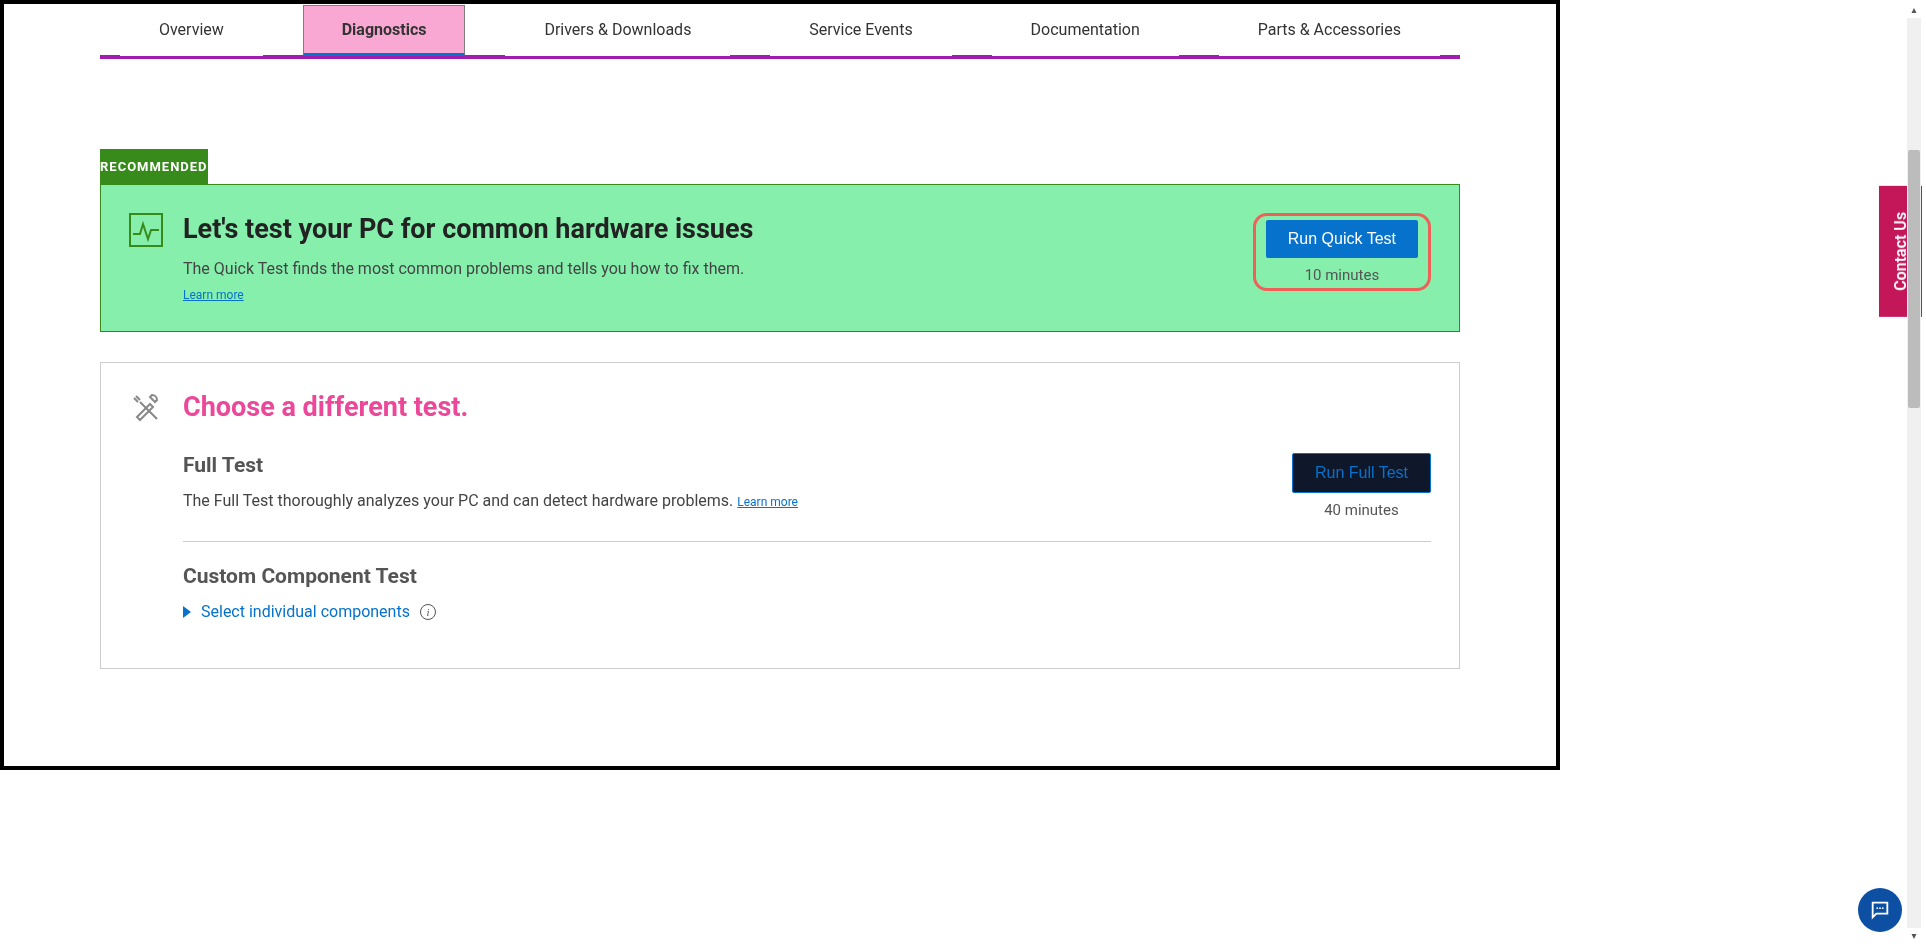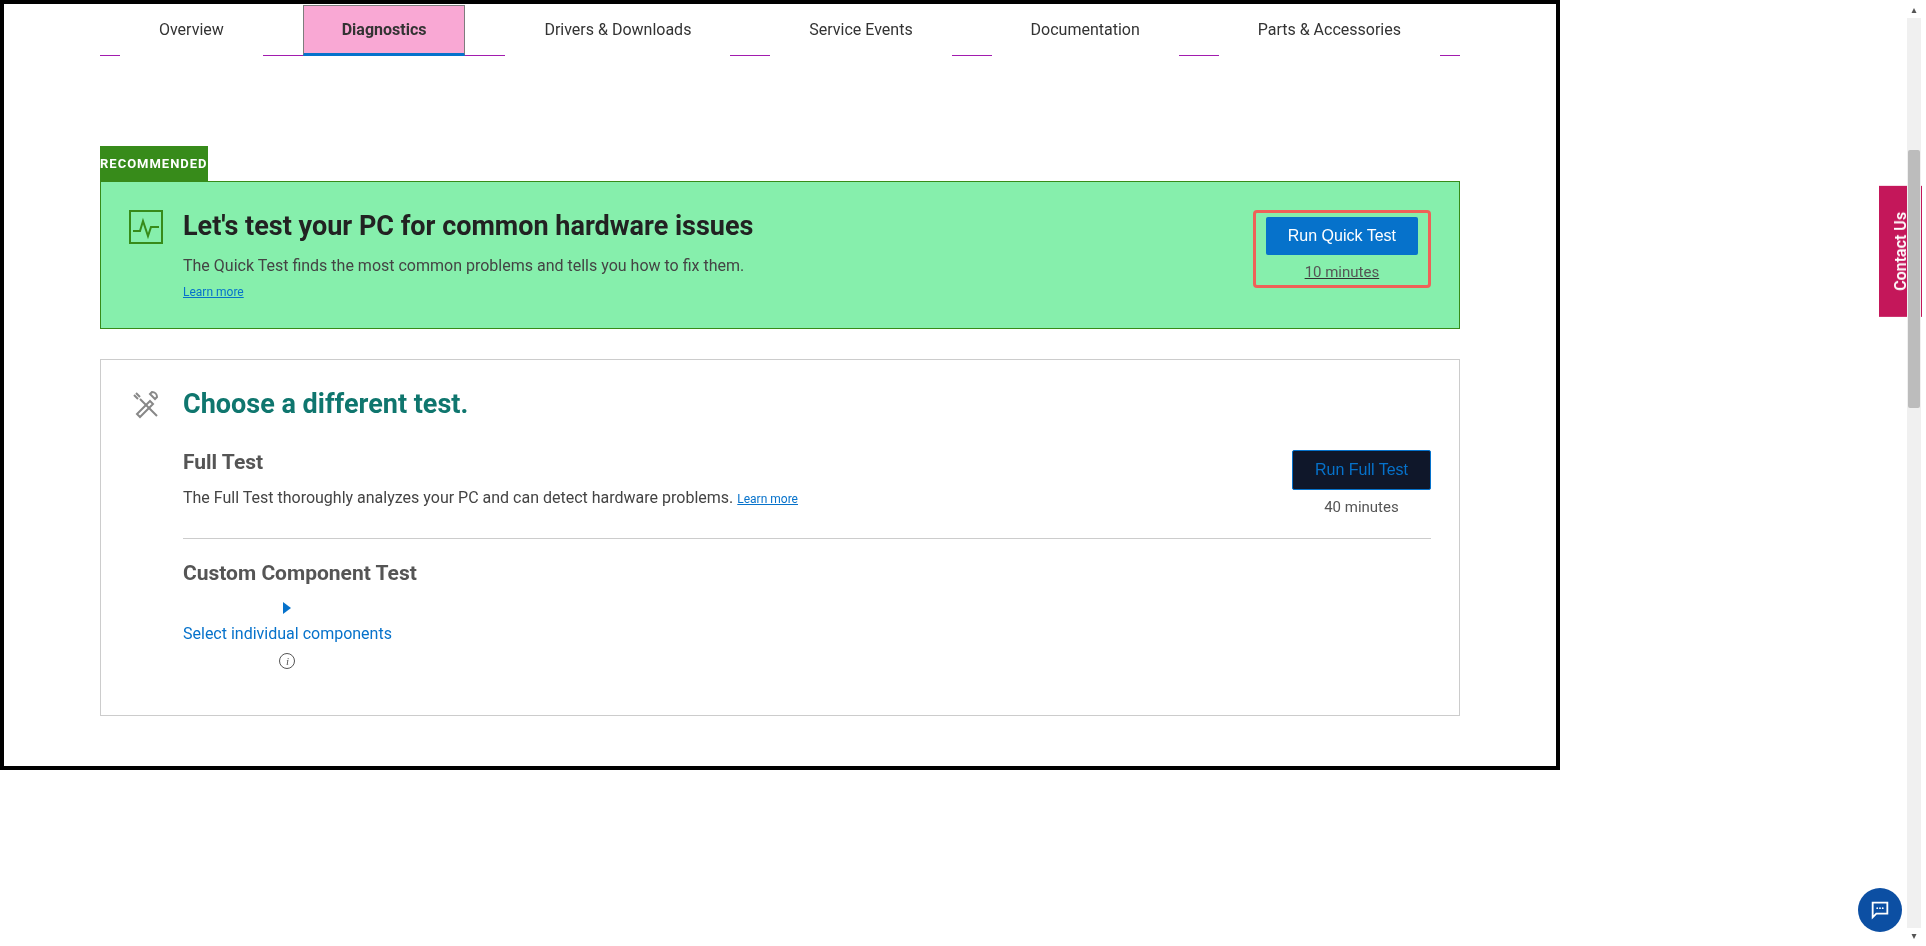--- a/index.html
+++ b/index.html
@@ -19,21 +19,21 @@
   overflow-y: scroll;
   position: relative;
 }
 .content-wrap {
   max-width: 1360px;
   margin: 0 auto;
   padding: 0 0 40px 0;
 }
 .tab-nav {
   display: flex;
-  border-bottom: 1px solid #a21caf;
+  border-bottom: 4px solid #a21caf;
   padding: 0 0 0 0;
   justify-content: space-around;
   max-width: 1360px;
   margin: 0 auto;
 }
 .tab-item {
   padding: 14px 38px;
   font-size: 16px;
   color: #333;
   cursor: pointer;
@@ -85,22 +85,21 @@
   color: #0672cb;
   text-decoration: underline;
   font-size: 12px;
   cursor: pointer;
 }
 .rec-action {
   flex-shrink: 0;
   text-align: center;
   padding: 4px 10px;
   border: 3px solid #ef6158;
-  border-radius: 4px;
-  text-decoration: underline;
+  border-radius: 14px;
 }
 .btn-primary {
   background: #0672cb;
   color: #fff;
   border: none;
   padding: 10px 22px;
   font-size: 16px;
   border-radius: 2px;
   cursor: pointer;
 }
@@ -122,21 +121,21 @@
   border: 1px solid #ccc;
   padding: 28px 28px 24px 28px;
   margin-top: 30px;
   display: flex;
   align-items: flex-start;
   gap: 20px;
 }
 .other-title {
   font-size: 27px;
   font-weight: 700;
-  color: #0f766e;
+  color: #ec4899;
   margin-bottom: 30px;
 }
 .other-body { flex: 1; }
 .test-block {
   padding: 0 0 22px 0;
 }
 .test-block.bordered { border-bottom: 1px solid #ccc; margin-bottom: 22px; }
 .test-head {
   display: flex;
   justify-content: space-between;
@@ -153,21 +152,20 @@
   font-size: 16px;
   color: #444;
 }
 .select-link {
   color: #0672cb;
   font-size: 16px;
   display: inline-flex;
   align-items: center;
   gap: 10px;
   cursor: pointer;
-  flex-direction: column;
 }
 .caret-right {
   display: inline-block;
   width: 0; height: 0;
   border-top: 6px solid transparent;
   border-bottom: 6px solid transparent;
   border-left: 8px solid #0672cb;
 }
 .info-circle {
   display: inline-flex;

